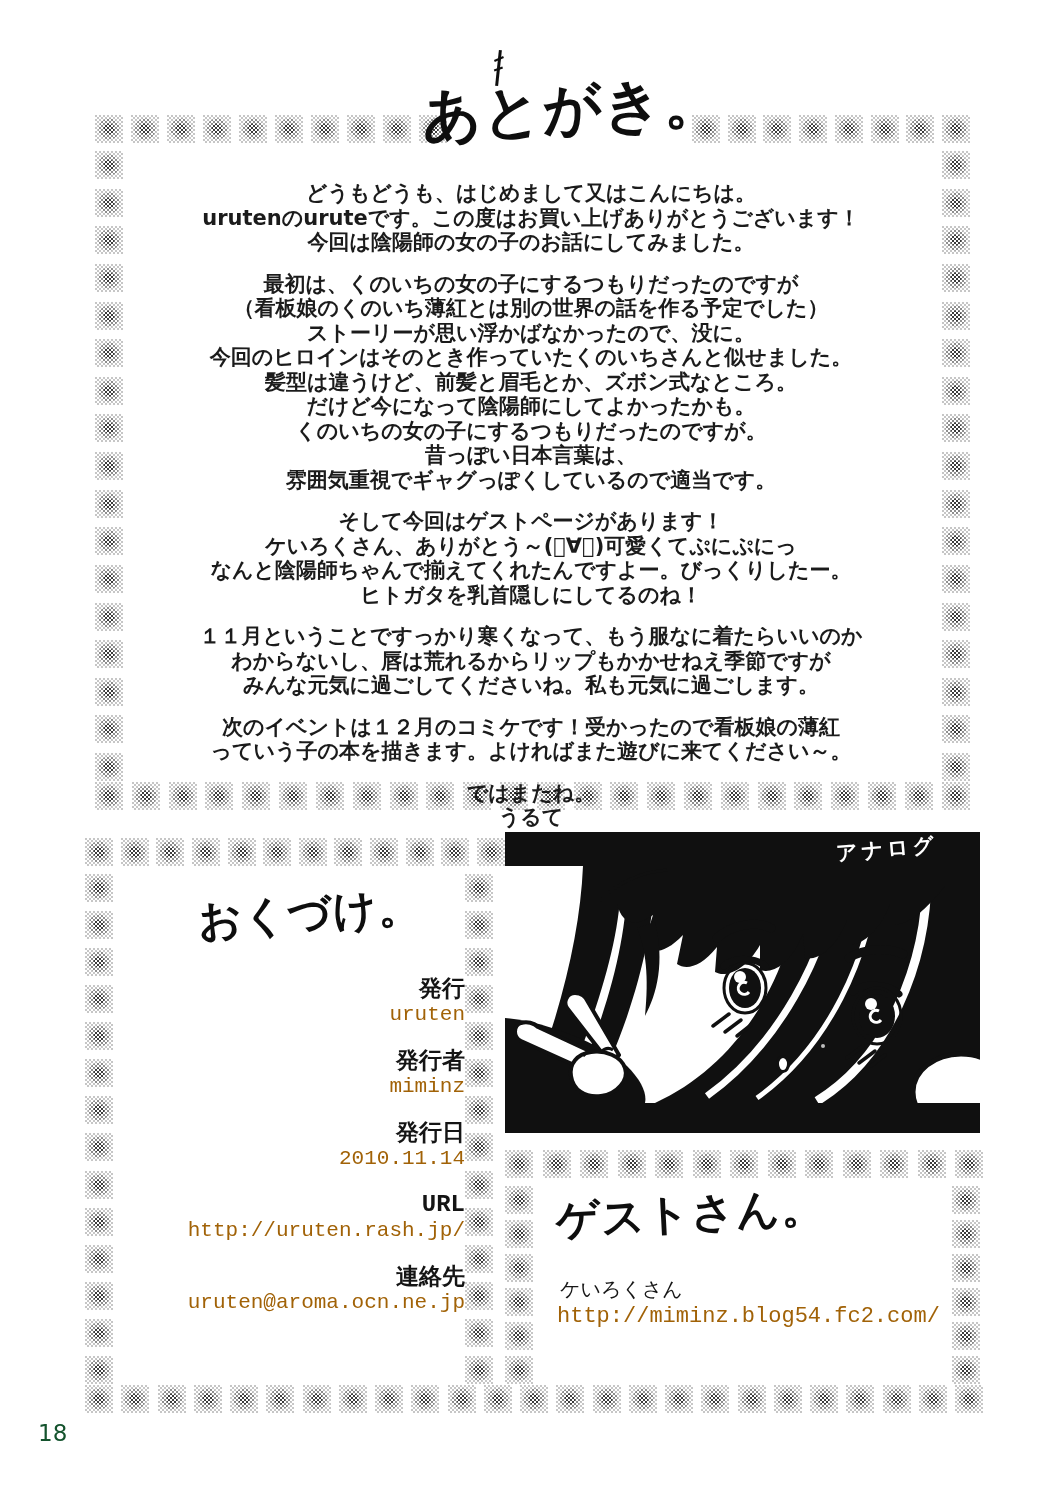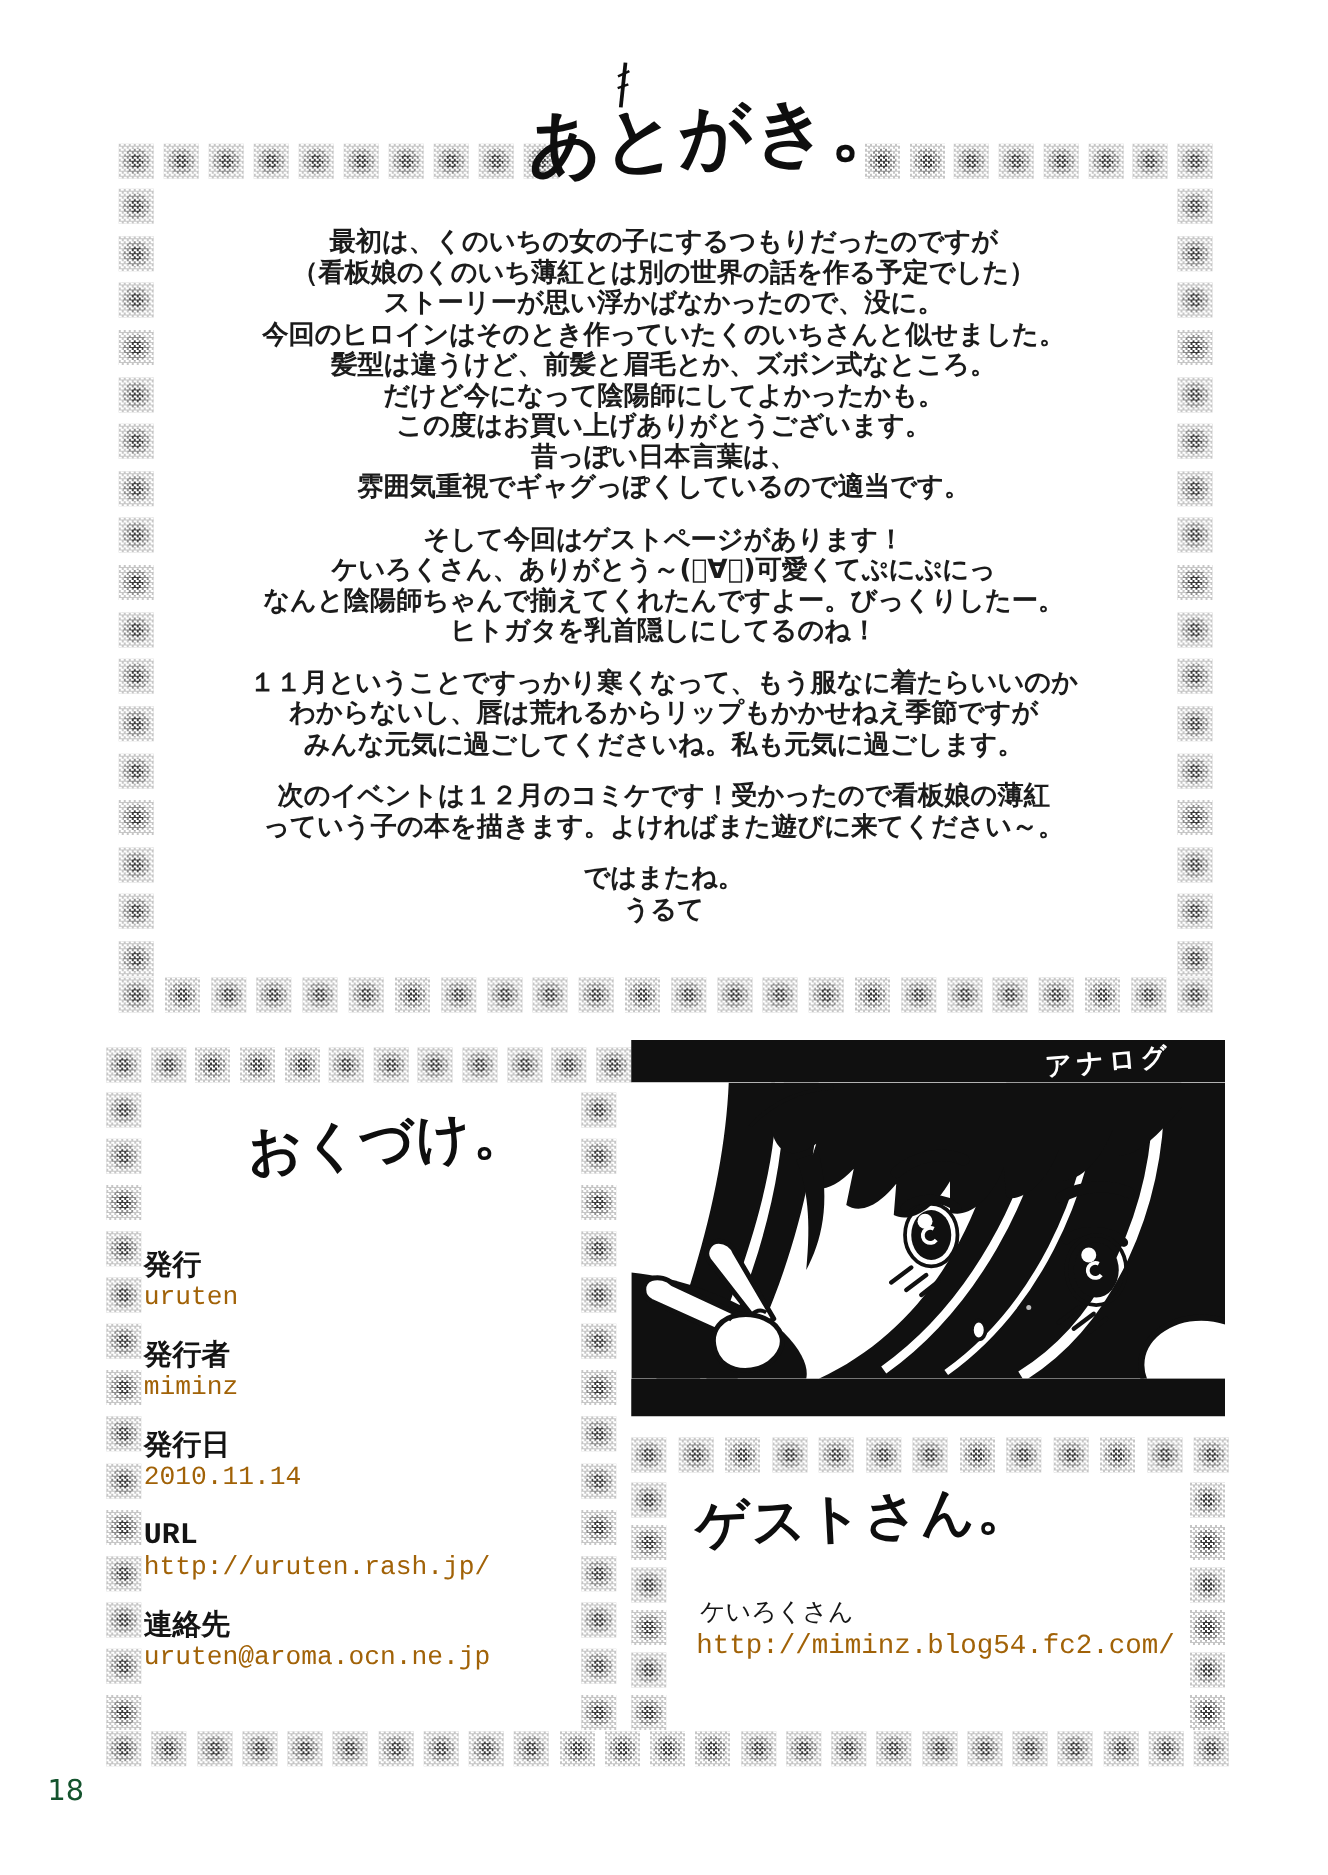--- a/index.html
+++ b/index.html
@@ -44,22 +44,22 @@
   .bar{position:absolute;background:#101010;}
   #analog-bar{left:505px;top:832px;width:475px;height:34px;display:flex;align-items:center;justify-content:flex-end;}
   #analog-label{color:#ffffff;font-size:21px;letter-spacing:4px;margin-right:42px;transform:rotate(-5deg);font-weight:700;}
   #bottom-bar{left:505px;top:1103px;width:475px;height:30px;}
 
   
   #illustration{left:505px;top:866px;width:475px;height:237px;overflow:hidden;background:#fff;}
 
   
   #colophon-list{
-    left:115px;top:975px;width:350px;text-align:left;
-    display:flex;flex-direction:column;gap:19px;margin-top:24px;
+    left:115px;top:975px;width:350px;text-align:right;
+    display:flex;flex-direction:column;gap:19px;
   }
   .col-entry .lbl{font-size:23px;font-weight:700;line-height:27px;color:#141414;}
   .mono, .col-entry .val{
     font-family:"Liberation Mono","DejaVu Sans Mono",monospace;
     font-weight:400;color:#a16207;
   }
   .col-entry .val{font-size:21px;line-height:26px;}
   .col-entry .lbl.is-mono{font-family:"Liberation Mono","DejaVu Sans Mono",monospace;font-size:24px;font-weight:700;}
 
   
@@ -156,28 +156,33 @@
     <div class="dsq"></div>
     <div class="dsq"></div>
     <div class="dsq"></div>
     <div class="dsq"></div>
   </div>
 
 <div class="abs" id="title-stem"></div>
 <div class="abs brush" id="afterword-title">あとがき。</div>
 
 <div class="abs" id="afterword-body">
+    <div class="para">
+      <div class="line">どうもどうも、はじめまして又はこんにちは。</div>
+      <div class="line">urutenのuruteです。この度はお買い上げありがとうございます！</div>
+      <div class="line">今回は陰陽師の女の子のお話にしてみました。</div>
+    </div>
     <div class="para">
       <div class="line">最初は、くのいちの女の子にするつもりだったのですが</div>
       <div class="line">（看板娘のくのいち薄紅とは別の世界の話を作る予定でした）</div>
       <div class="line">ストーリーが思い浮かばなかったので、没に。</div>
       <div class="line">今回のヒロインはそのとき作っていたくのいちさんと似せました。</div>
       <div class="line">髪型は違うけど、前髪と眉毛とか、ズボン式なところ。</div>
       <div class="line">だけど今になって陰陽師にしてよかったかも。</div>
-      <div class="line">この度はお買い上げありがとうございます。</div>
+      <div class="line">くのいちの女の子にするつもりだったのですが。</div>
       <div class="line">昔っぽい日本言葉は、</div>
       <div class="line">雰囲気重視でギャグっぽくしているので適当です。</div>
     </div>
     <div class="para">
       <div class="line">そして今回はゲストページがあります！</div>
       <div class="line">ケいろくさん、ありがとう～(ﾟ∀ﾟ)可愛くてぷにぷにっ</div>
       <div class="line">なんと陰陽師ちゃんで揃えてくれたんですよー。びっくりしたー。</div>
       <div class="line">ヒトガタを乳首隠しにしてるのね！</div>
     </div>
     <div class="para">

